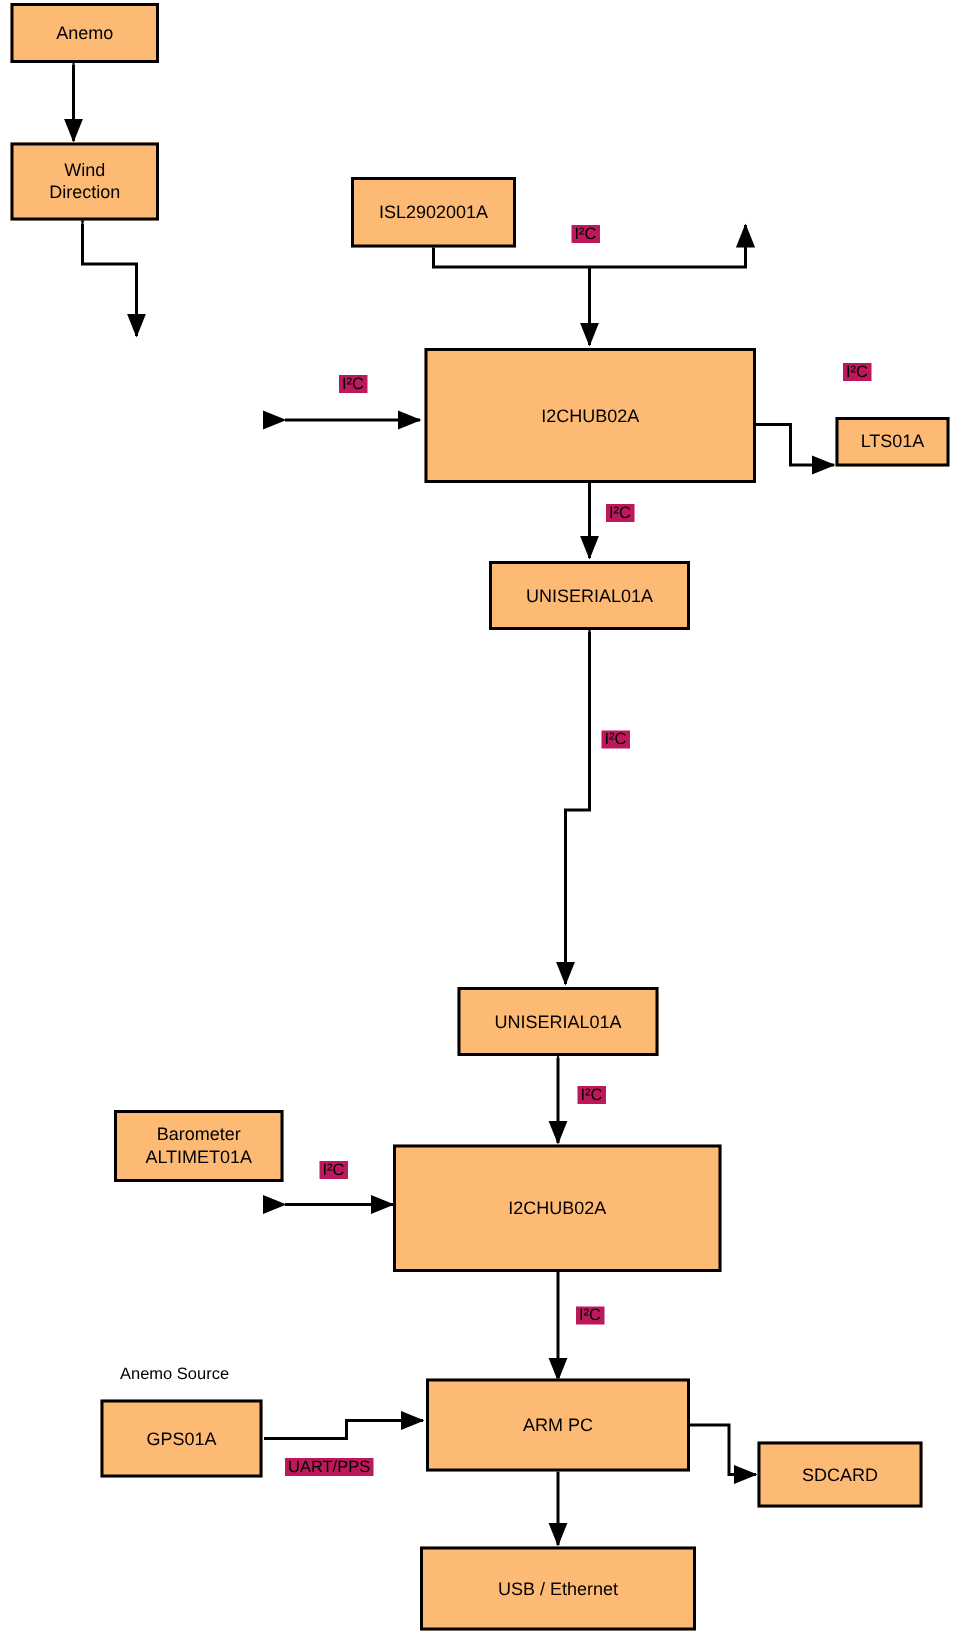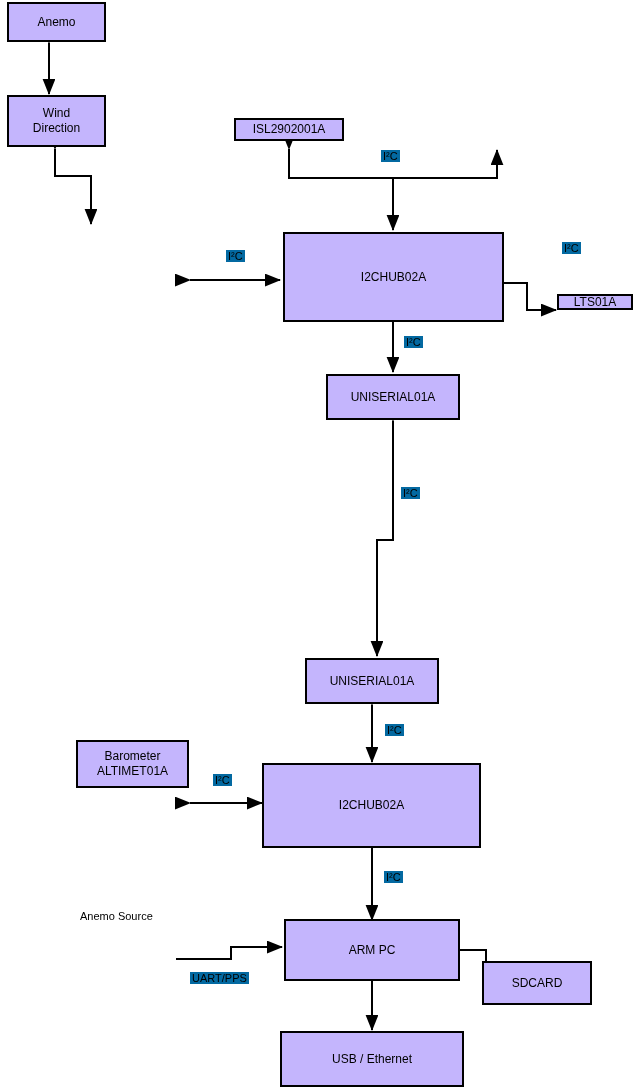--- a/index.html
+++ b/index.html
@@ -12,36 +12,36 @@
     width: 640px;
     height: 1089px;
     background: #ffffff;
     font-family: "Liberation Sans", sans-serif;
     overflow: hidden;
   }
   .node {
     position: absolute;
     box-sizing: border-box;
     border: 2px solid #000000;
-    background: #c4b5fd;
+    background: #fdba74;
     display: flex;
     align-items: center;
     justify-content: center;
     text-align: center;
     font-size: 12px;
     color: #000000;
     line-height: 1.25;
     z-index: 3;
     white-space: pre-line;
   }
   .edge-label {
     position: absolute;
     font-size: 11px;
     color: #000000;
-    background: #0369a1;
+    background: #be185d;
     padding: 0 2px;
     z-index: 4;
     white-space: nowrap;
   }
   .free-label {
     position: absolute;
     font-size: 11px;
     color: #000000;
     z-index: 4;
     white-space: nowrap;
@@ -94,40 +94,41 @@
 
     <line x1="372" y1="981" x2="372" y2="1030" stroke="#000" stroke-width="2" marker-start="url(#arrow)" marker-end="url(#arrow)"></line>
   </svg>
 
   <div class="node" style="left:7px; top:2px; width:99px; height:40px;">Anemo</div>
 
   <div class="node" style="left:7px; top:95px; width:99px; height:52px;">Wind
 Direction</div>
 
 
-  <div class="node" style="left:234px; top:118px; width:110px; height:23px;">ISL2902001A</div>
+  <div class="node" style="left:234px; top:118px; width:110px; height:47px;">ISL2902001A</div>
 
 
   <div class="node" style="left:283px; top:232px; width:221px; height:90px;">I2CHUB02A</div>
 
-  <div class="node" style="left:557px; top:294px; width:76px; height:16px;">LTS01A</div>
+  <div class="node" style="left:557px; top:278px; width:76px; height:33px;">LTS01A</div>
 
   <div class="node" style="left:326px; top:374px; width:134px; height:46px;">UNISERIAL01A</div>
 
   <div class="node" style="left:305px; top:658px; width:134px; height:46px;">UNISERIAL01A</div>
 
   <div class="node" style="left:262px; top:763px; width:219px; height:85px;">I2CHUB02A</div>
 
   <div class="node" style="left:76px; top:740px; width:113px; height:48px;">Barometer
 ALTIMET01A</div>
 
+  <div class="node" style="left:67px; top:933px; width:108px; height:52px;">GPS01A</div>
 
   <div class="node" style="left:284px; top:919px; width:176px; height:62px;">ARM PC</div>
 
-  <div class="node" style="left:482px; top:961px; width:110px; height:44px;">SDCARD</div>
+  <div class="node" style="left:505px; top:961px; width:110px; height:44px;">SDCARD</div>
 
   <div class="node" style="left:280px; top:1031px; width:184px; height:56px;">USB / Ethernet</div>
 
   <div class="edge-label" style="left:381px; top:150px;">I²C</div>
 
   <div class="edge-label" style="left:226px; top:250px;">I²C</div>
 
   <div class="edge-label" style="left:562px; top:242px;">I²C</div>
 
   <div class="edge-label" style="left:404px; top:336px;">I²C</div>

